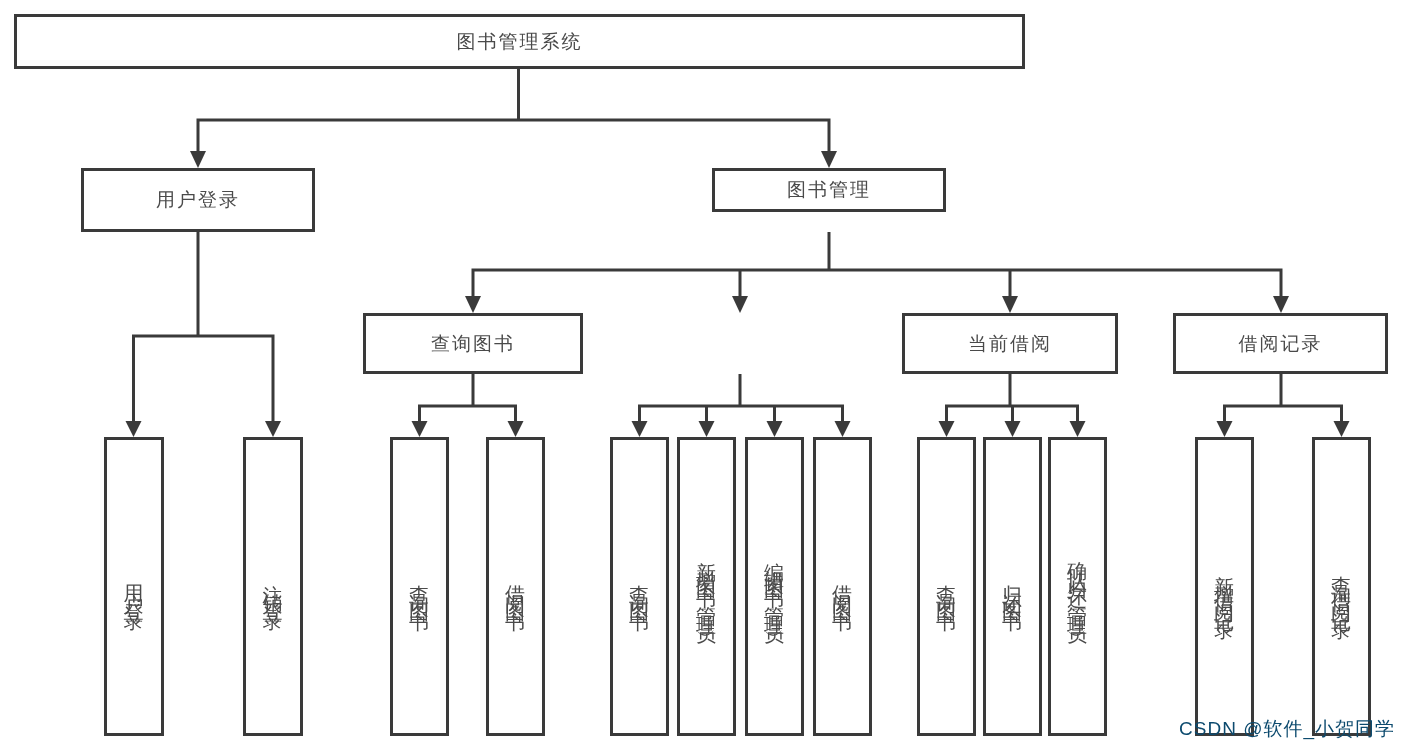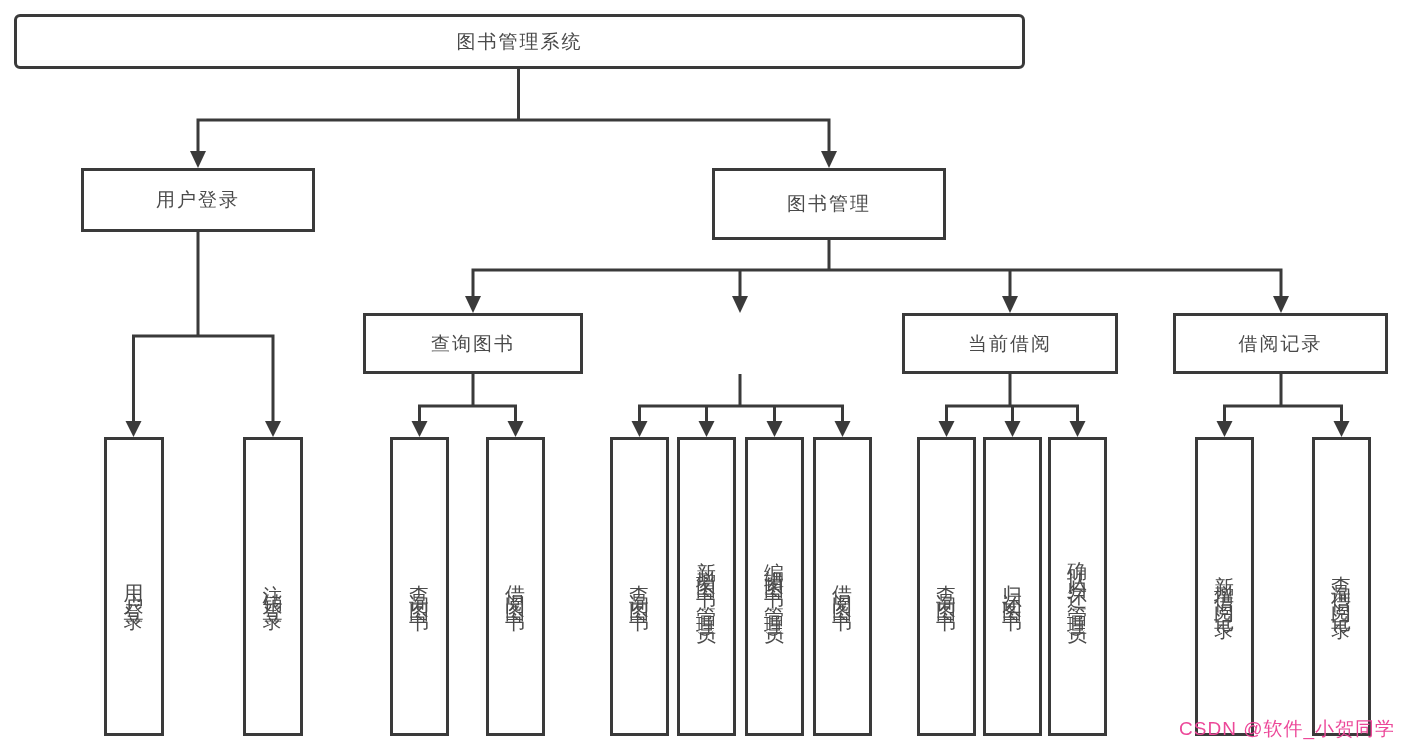--- a/index.html
+++ b/index.html
@@ -39,21 +39,21 @@
     font-size: 20px;
     letter-spacing: 9px;
     line-height: 1;
   }
   .watermark {
     position: absolute;
     right: 10px;
     bottom: 5px;
     font-size: 19px;
     letter-spacing: 1px;
-    color: #ec4899;
+    color: #0c4a6e;
     z-index: 10;
     white-space: nowrap;
     margin-left: 37px;
   }
 </style>
 </head>
 <body>
 
 <div id="canvas">
 
@@ -100,24 +100,24 @@
       <polygon stroke="none" points="1069.5,421 1085.5,421 1077.5,437"></polygon>
     </g>
 
     <g stroke="#3a3a3a" stroke-width="3" fill="#3a3a3a">
       <path fill="none" d="M1281 374 V406 M1223 406 H1343 M1224.5 406 V422 M1341.5 406 V422"></path>
       <polygon stroke="none" points="1216.5,421 1232.5,421 1224.5,437"></polygon>
       <polygon stroke="none" points="1333.5,421 1349.5,421 1341.5,437"></polygon>
     </g>
   </svg>
 
-  <div class="box h-box" style="left:14px; top:14px; width:1011px; height:55px;border-radius:6px;">图书管理系统</div>
+  <div class="box h-box" style="left:14px; top:14px; width:1011px; height:55px;">图书管理系统</div>
 
   <div class="box h-box" style="left:81px; top:168px; width:234px; height:64px;">用户登录</div>
-  <div class="box h-box" style="left:712px; top:168px; width:234px; height:72px;">图书管理</div>
+  <div class="box h-box" style="left:712px; top:168px; width:234px; height:44px;">图书管理</div>
 
   <div class="box h-box" style="left:363px; top:313px; width:220px; height:61px;">查询图书</div>
   <div class="box h-box" style="left:1173px; top:313px; width:215px; height:61px;">借阅记录</div>
   <div class="box h-box" style="left:902px; top:313px; width:216px; height:61px;">当前借阅</div>
 
   <div class="box v-box" style="left:104px; top:437px; width:60px; height:299px;">用户登录</div>
   <div class="box v-box" style="left:243px; top:437px; width:60px; height:299px;">注销登录</div>
 
   <div class="box v-box" style="left:390px; top:437px; width:59px; height:299px;">查询图书</div>
   <div class="box v-box" style="left:486px; top:437px; width:59px; height:299px;">借阅图书</div>

